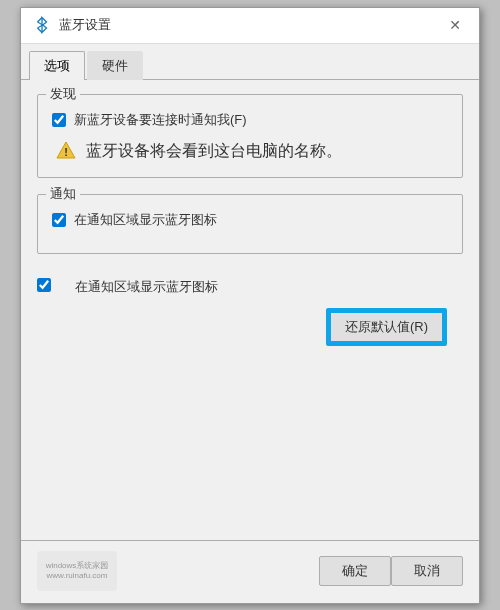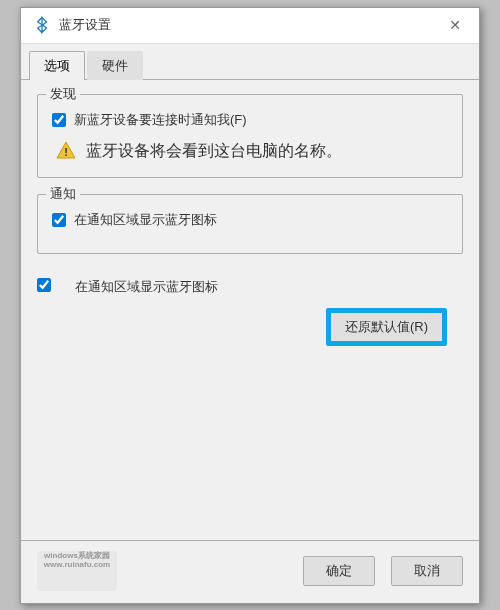--- a/index.html
+++ b/index.html
@@ -192,45 +192,44 @@
       display: flex;
       align-items: center;
       justify-content: space-between;
       padding: 10px 16px 12px 16px;
       border-top: 1px solid #adadad;
       background: #f0f0f0;
     }
 
     .action-bar-right {
       display: flex;
-      gap: 16px;
+      gap: 0;
       align-items: flex-end;
     }
 
     .btn-action {
       padding: 5px 22px;
       font-size: 13px;
       background: #e0e0e0;
       border: 1px solid #adadad;
       border-radius: 2px;
       cursor: pointer;
       color: #333;
       min-width: 72px;
     }
 
     .watermark {
       width: 80px;
       height: 40px;
       background: #e8e8e8;
       border-radius: 4px;
       display: flex;
-      align-items: flex-start;
+      align-items: center;
       justify-content: center;
       overflow: hidden;
-      font-weight: bold;
     }
 
     .watermark-img {
       font-size: 8px;
       color: #999;
       text-align: center;
       line-height: 1.2;
     }
 
     

